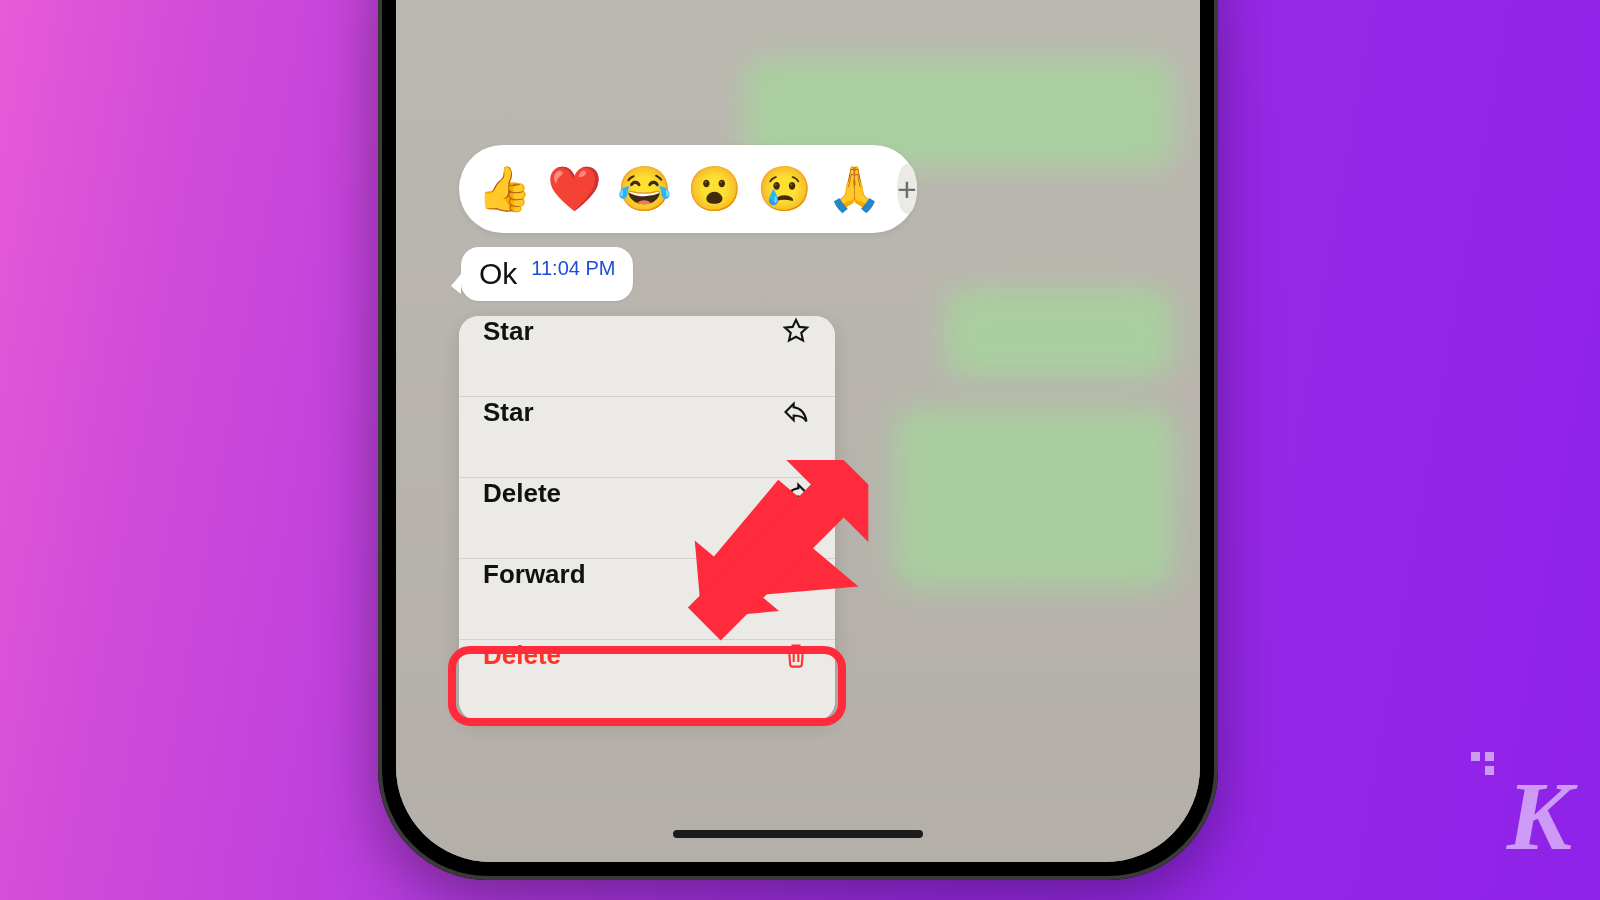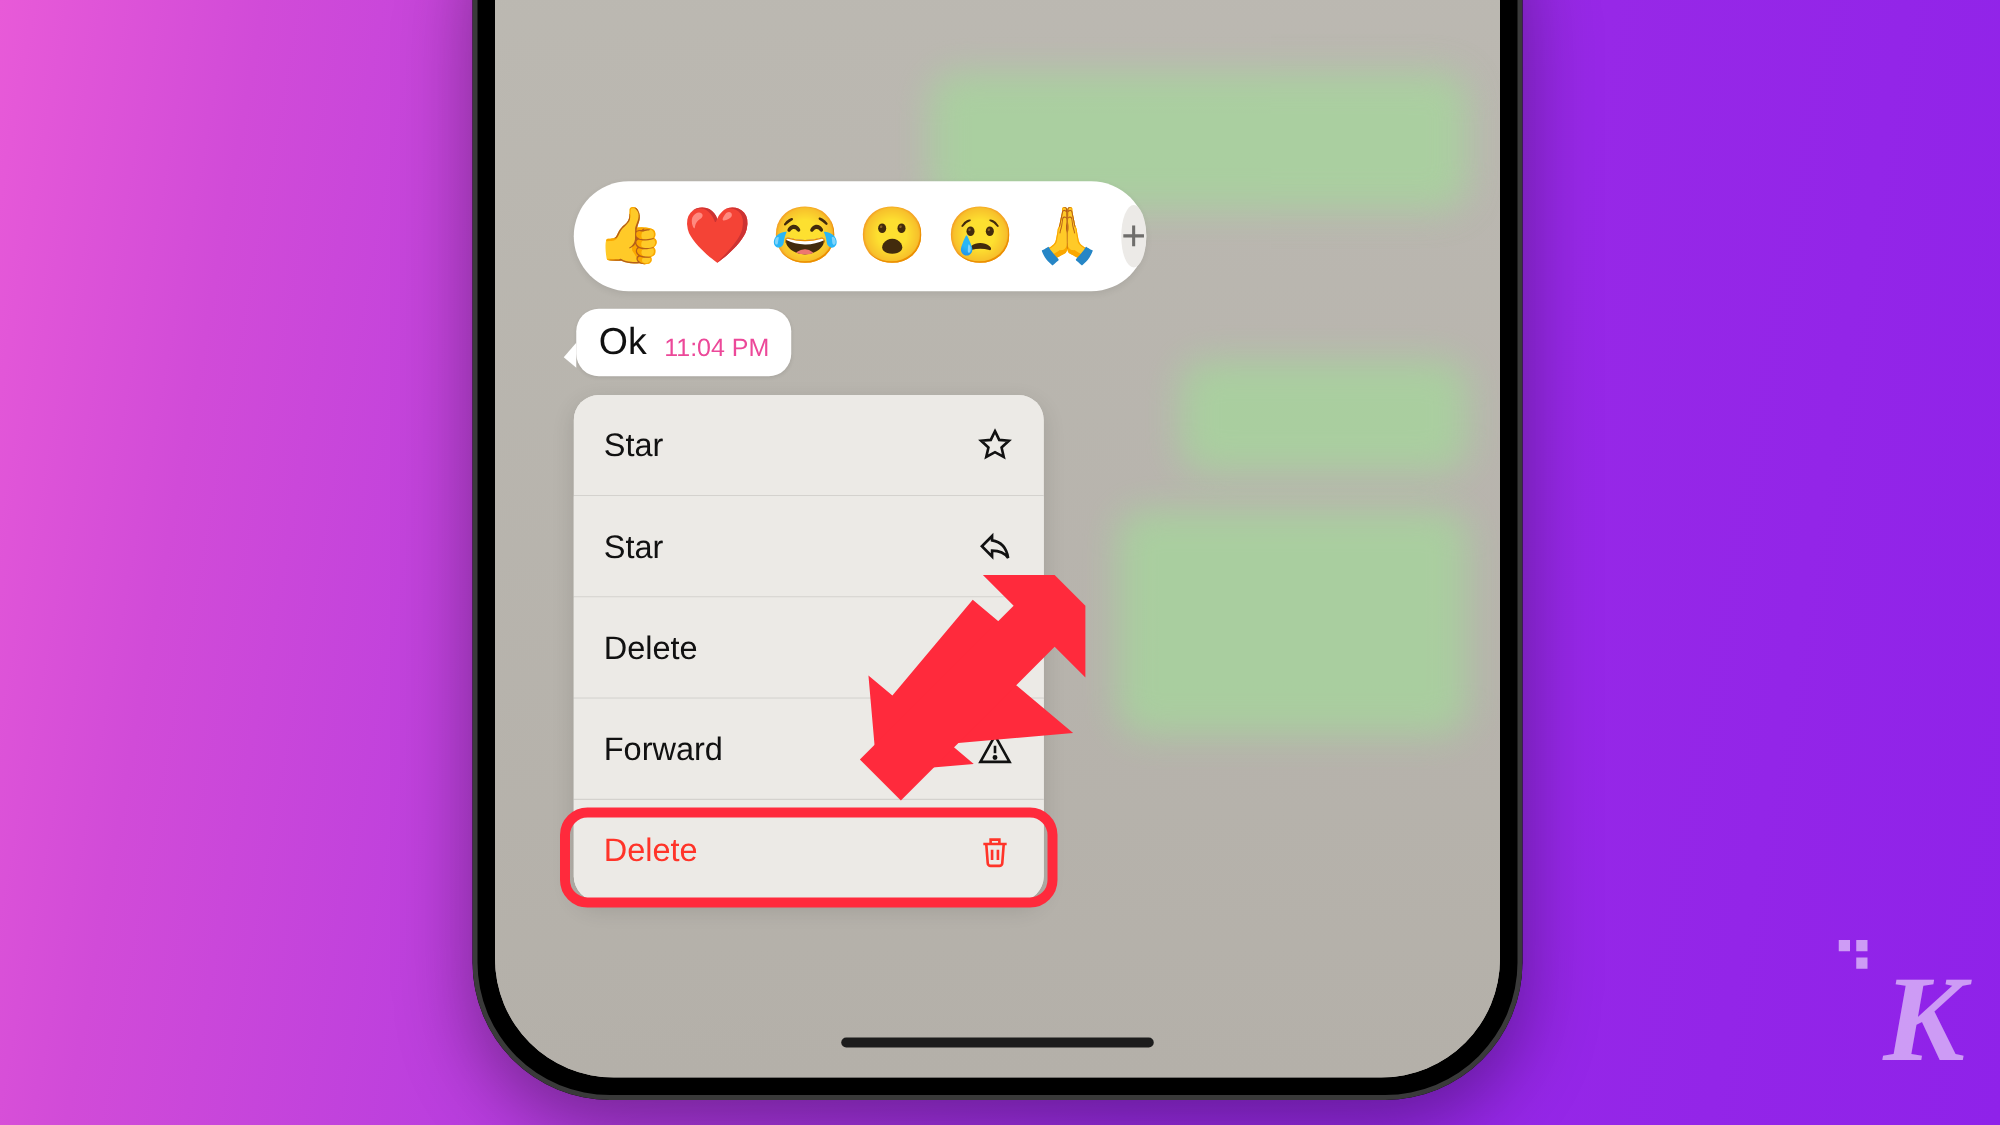--- a/index.html
+++ b/index.html
@@ -76,56 +76,57 @@
     cursor: pointer;
   }
 
   
   .msg-bubble {
     position: absolute;
     left: 65px; top: 339px;
     background: #fff;
     border-radius: 18px;
     padding: 10px 18px 10px 18px;
-    display: flex; align-items: flex-end; gap: 14px;
+    display: flex; align-items: flex-start; gap: 14px;
     box-shadow: 0 1px 3px rgba(0,0,0,0.08);
   }
   .msg-bubble::before {
     content: "";
     position: absolute;
     left: -10px; bottom: 6px;
     width: 0; height: 0;
     border: 10px solid transparent;
     border-right-color: #fff;
     border-left: 0;
     transform: skewY(-10deg);
   }
   .msg-text { font-size: 30px; color: #111; }
-  .msg-time { font-size: 20px; color: #ec4899; }
+  .msg-time { font-size: 20px; color: #1d4ed8; }
 
   
   .ctx-menu {
     position: absolute;
     left: 63px; top: 408px;
     width: 376px;
     background: #eceae6;
     border-radius: 20px;
     overflow: visible;
     box-shadow: 0 6px 18px rgba(0,0,0,0.12);
   }
   .ctx-item {
-    display: flex; align-items: center; justify-content: space-between;
+    display: flex; justify-content: space-between;
     padding: 0 24px;
     height: 81px;
     border-bottom: 1px solid rgba(0,0,0,0.10);
     font-size: 26px;
     color: #111;
     cursor: pointer;
     position: relative;
     background: #eceae6;
+    font-weight: bold;
   }
   .ctx-item:first-child { border-top-left-radius: 20px; border-top-right-radius: 20px; }
   .ctx-item:last-child { border-bottom: none; border-bottom-left-radius: 20px; border-bottom-right-radius: 20px; }
   .ctx-item.delete { color: #ff3429; }
   .ctx-icon { width: 30px; height: 30px; display:flex; align-items:center; justify-content:center; }
   .ctx-icon svg { width: 28px; height: 28px; }
   .delete .ctx-icon svg { stroke: #ff3429; }
 
   
   .highlight-box {

